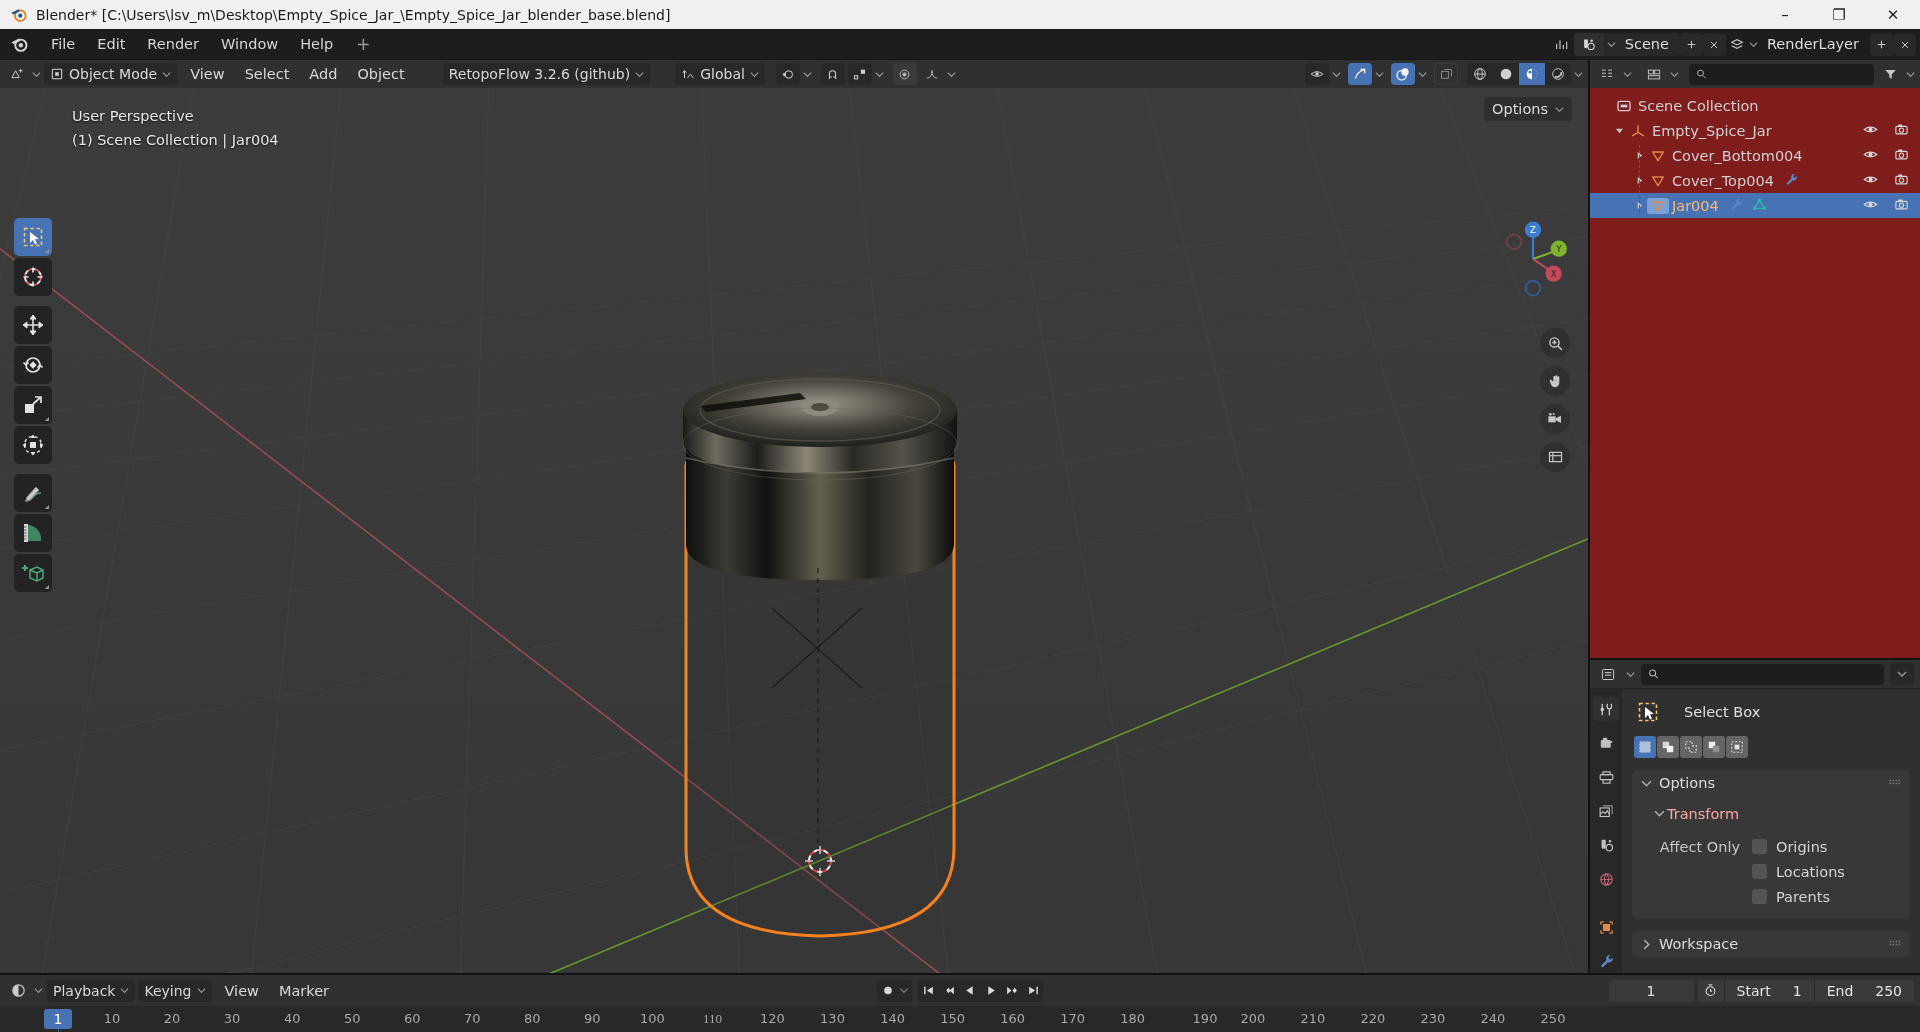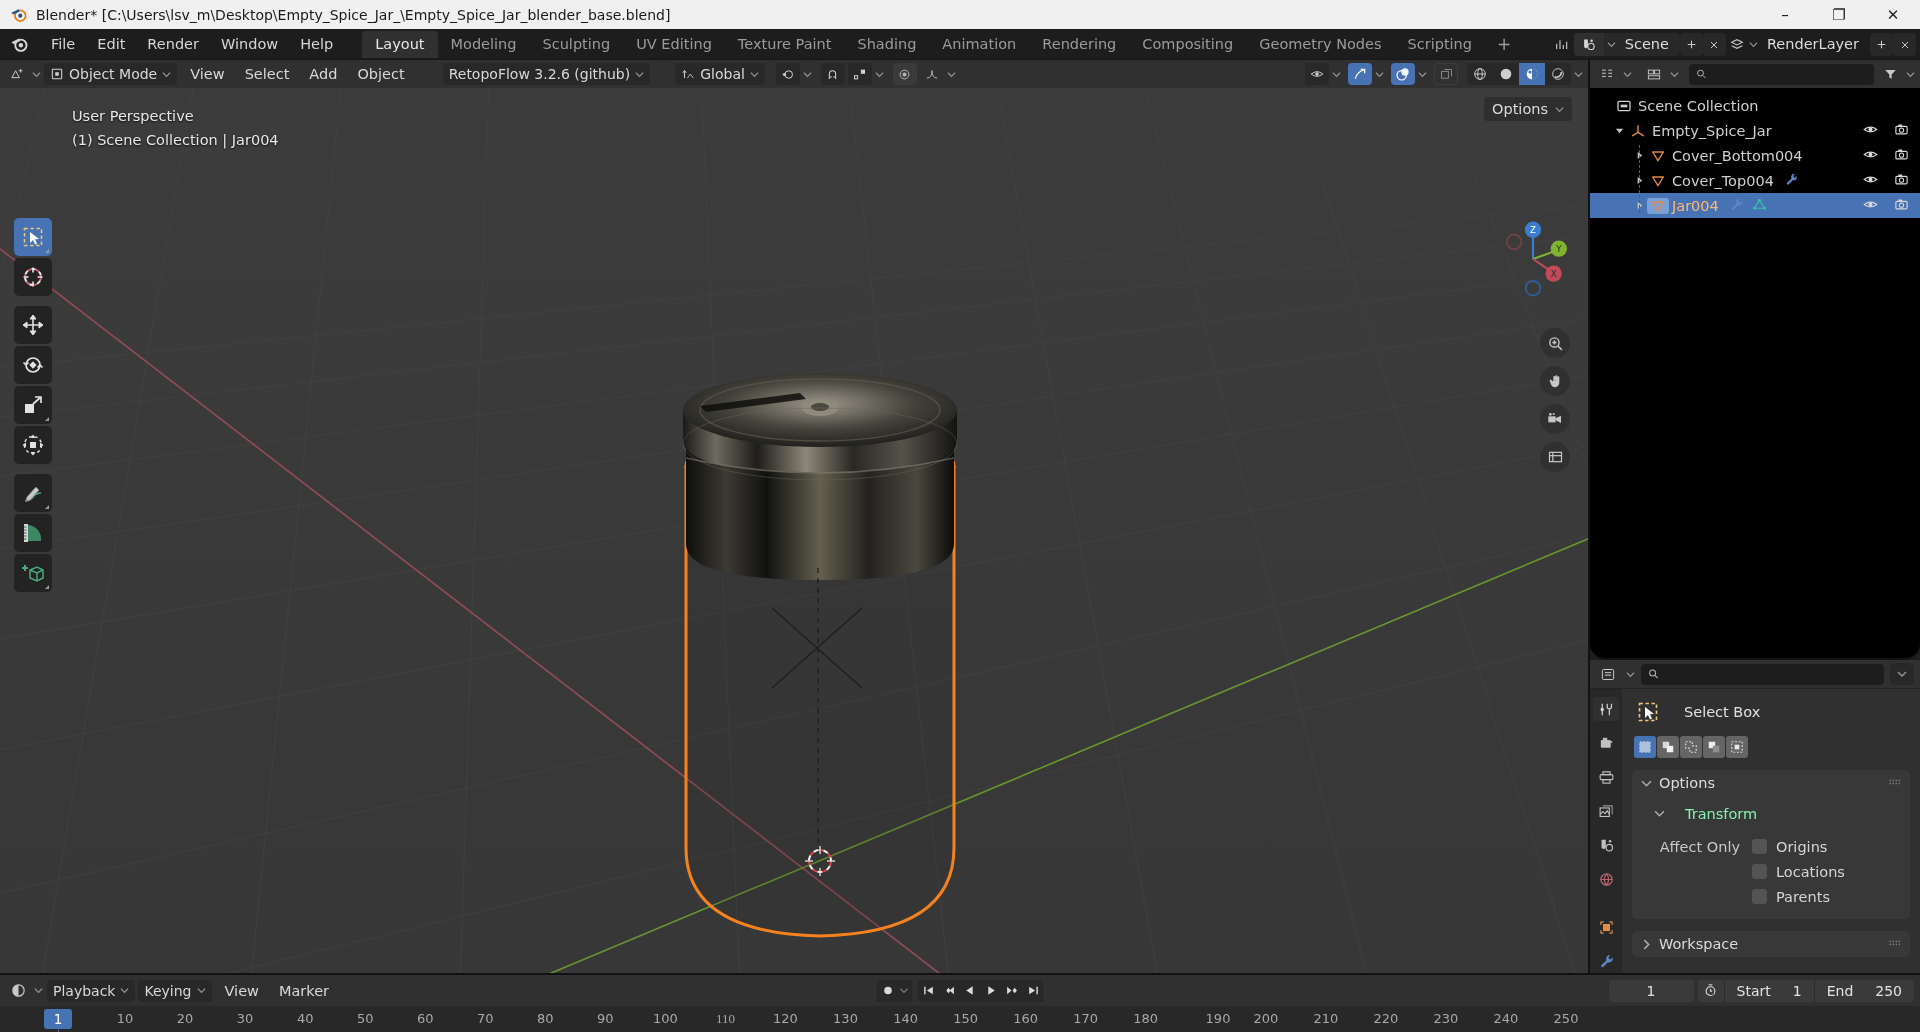--- a/index.html
+++ b/index.html
@@ -76,22 +76,22 @@
   .tool.gap { margin-top:8px; }
   .tool .corner { position:absolute; right:3px; bottom:3px; width:0; height:0;
     border-left:4px solid transparent; border-bottom:4px solid #9a9a9a; }
   .gizmo-col { position:absolute; right:18px; top:240px; display:flex;
     flex-direction:column; gap:8px; align-items:center; }
   .gizmo-btn { width:30px; height:30px; border-radius:50%; background:#2e2e2ecc;
     display:flex; align-items:center; justify-content:center; }
   .axis-gizmo { position:absolute; right:12px; top:128px; width:86px; height:86px; }
 
   
-  .outliner { height:615px; background:#000000; display:flex; flex-direction:column;
-    border-bottom:2px solid #121212;border-radius:16px; }
+  .outliner { height:615px; background:#7f1d1d; display:flex; flex-direction:column;
+    border-bottom:2px solid #121212; }
   .outl-header { height:28px; background:#303030; display:flex; align-items:center;
     padding:0 5px; gap:4px; }
   .search-box { flex:1; height:21px; background:#1d1d1d; border-radius:4px;
     display:flex; align-items:center; padding:0 7px; gap:6px; }
   .search-box input { background:transparent; border:0; outline:0; color:#d0d0d0;
     font-size:13.5px; width:100%; font-family:inherit; }
   .outl-body { flex:1; padding-top:5px; overflow:hidden; }
   .orow { height:25px; display:flex; align-items:center; position:relative;
     padding-left:8px; font-size:14.5px; color:#cfcfcf; }
   .orow.sel { background:#4772b3; }
@@ -122,21 +122,21 @@
     font-size:14.5px; color:#e0e0e0; }
   .mode-row { display:flex; gap:1px; margin:12px 0 0 12px; }
   .mode-btn { width:22px; height:22px; background:#656565; border-radius:3px;
     display:flex; align-items:center; justify-content:center; }
   .mode-btn.on { background:#4772b3; }
   .panel { margin:12px 10px 0; background:#383838; border-radius:5px; overflow:hidden; }
   .panel-hdr { height:26px; display:flex; align-items:center; padding:0 9px; gap:7px;
     font-size:14.5px; color:#dcdcdc; position:relative; }
   .grip { position:absolute; right:9px; width:12px; height:8px; opacity:.45; }
   .sub-hdr { height:25px; display:flex; align-items:center; padding:0 9px 0 22px;
-    gap:20px; font-size:14.5px; color:#86efac; }
+    gap:2px; font-size:14.5px; color:#fca5a5; }
   .panel-body { padding:5px 0 10px; }
   .field-row { display:flex; align-items:center; min-height:25px; }
   .field-label { width:120px; text-align:right; padding-right:12px; font-size:14.5px;
     color:#c8c8c8; }
   .cb { width:15px; height:15px; background:#545454; border-radius:3px; flex:none;
     margin-right:9px; }
   .cb-label { font-size:14.5px; color:#d4d4d4; }
   .panel.closed .panel-hdr { }
 
   
@@ -155,21 +155,21 @@
   .frame-field { width:85px; height:22px; background:#3a3a3a; border-radius:4px;
     display:flex; align-items:center; justify-content:center; font-size:14px;
     color:#e0e0e0; }
   .range-grp { display:flex; align-items:center; background:#3a3a3a; border-radius:4px;
     height:22px; }
   .range-grp .ico { width:26px; display:flex; align-items:center; justify-content:center; }
   .range-cell { display:flex; align-items:center; gap:22px; padding:0 12px;
     font-size:14px; color:#e2e2e2; height:22px; border-left:1px solid #2b2b2b; }
   .tl-ruler { height:32px; position:relative; background:#282828; }
   .tick { position:absolute; top:5px; font-size:13px; color:#a8a8a8;
-    transform:translateX(-50%);margin-left:13px; }
+    transform:translateX(-50%); }
   .playhead { position:absolute; top:3px; width:28px; height:20px; background:#4772b3;
     border-radius:3px; display:flex; align-items:center; justify-content:center;
     color:#fff; font-size:13.5px; transform:translateX(-50%); }
   .playhead-line { position:absolute; top:23px; bottom:0; width:1px; background:#4772b3;
     opacity:.7; }
 </style>
 </head>
 <body>
 
 <div class="titlebar">
@@ -191,33 +191,20 @@
     <circle cx="19" cy="18" r="9" fill="none" stroke="#d6d6d6" stroke-width="3"></circle>
     <path d="M4 13 L16 7 L18 11 L7 16 Z" fill="#d6d6d6"></path>
     <circle cx="19" cy="18" r="3.5" fill="#d6d6d6"></circle>
   </svg>
   <div id="menus" style="display:flex">
       <div class="menu-item">File</div>
       <div class="menu-item">Edit</div>
       <div class="menu-item">Render</div>
       <div class="menu-item">Window</div>
       <div class="menu-item">Help</div>
-    </div>
-  <div class="ws-tabs" id="wstabs">
-      <div class="ws-tab active">Layout</div>
-      <div class="ws-tab">Modeling</div>
-      <div class="ws-tab">Sculpting</div>
-      <div class="ws-tab">UV Editing</div>
-      <div class="ws-tab">Texture Paint</div>
-      <div class="ws-tab">Shading</div>
-      <div class="ws-tab">Animation</div>
-      <div class="ws-tab">Rendering</div>
-      <div class="ws-tab">Compositing</div>
-      <div class="ws-tab">Geometry Nodes</div>
-      <div class="ws-tab">Scripting</div>
     </div>
   <div class="ws-plus">+</div>
 
   <div class="topbar-right">
     <div class="sq-btn ghost">
       <svg width="16" height="16" viewBox="0 0 24 24" fill="none" stroke="#c9c9c9" stroke-width="1.7">
         <path d="M4 18 L4 10 M9 18 L9 5 M14 18 L14 12 M19 18 L19 7"></path>
         </svg>
     </div>
     <div class="scene-ctl">

